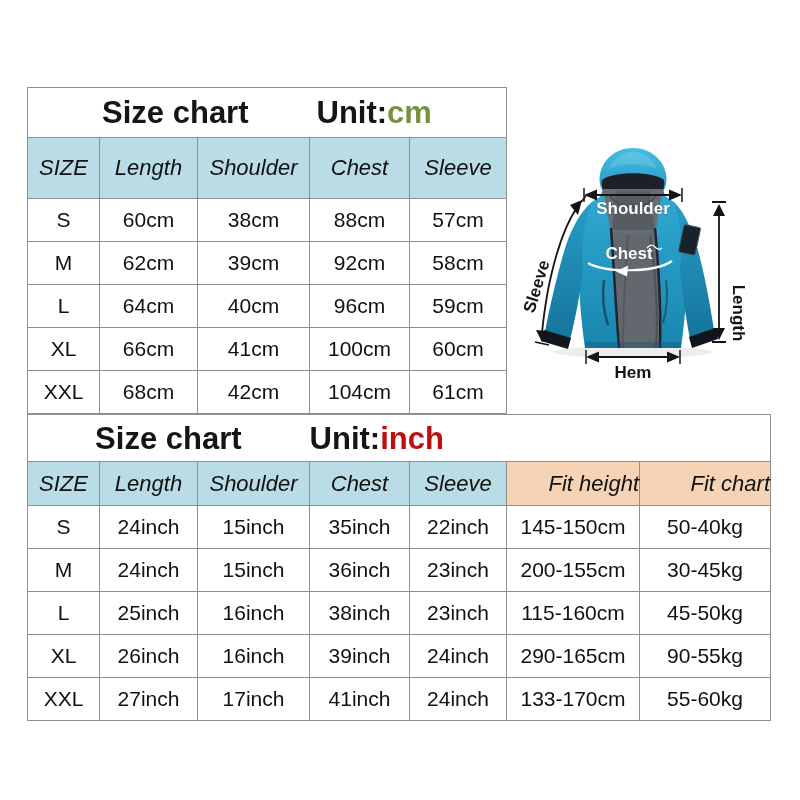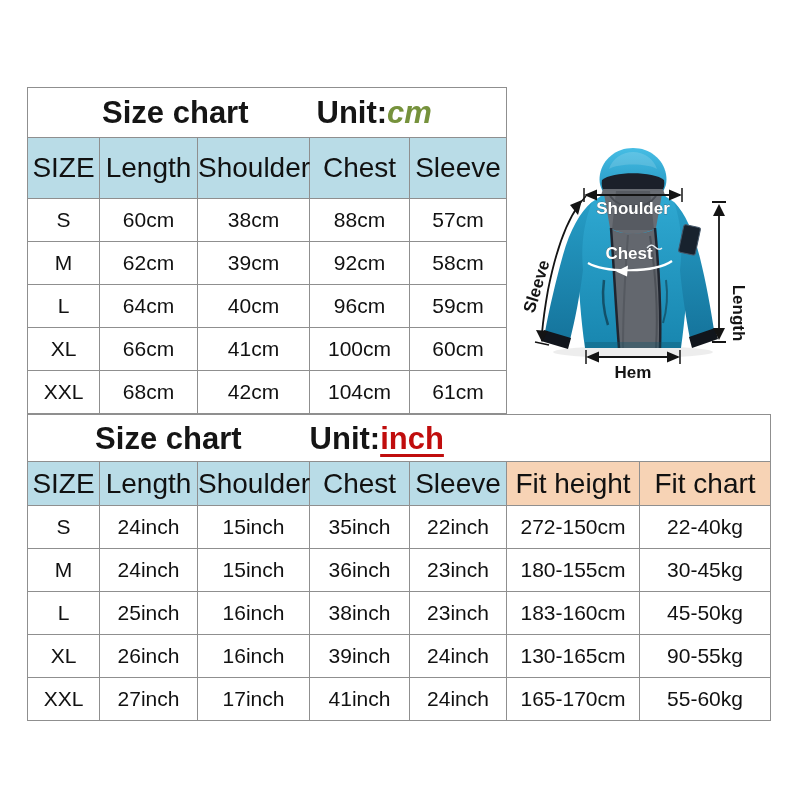--- a/index.html
+++ b/index.html
@@ -11,26 +11,26 @@
   table{border-collapse:collapse;position:absolute;table-layout:fixed;background:#fff;}
   td{border:1px solid #8f8f8f;text-align:center;vertical-align:middle;padding:0;}
   #cmTable{left:27px;top:87px;width:479px;}
   #inchTable{left:27px;top:414px;width:743px;}
   .title-cell{height:49px;background:#fff;}
   #inchTable .title-cell{height:46px;}
   .title-flex{display:flex;justify-content:center;align-items:center;gap:68px;
     font-size:31px;font-weight:bold;color:#151515;line-height:1;}
   .title-flex .unit-wrap{display:flex;align-items:flex-start;}
   #inchTable .title-flex{width:483px;}
-  .unit-cm{color:#76923c;font-style:italic;}
-  .unit-inch{color:#c00d0d;text-decoration:underline;text-decoration-thickness:3px;text-underline-offset:5px;}
-  .hdr td{background:#b9dce7;font-size:28px;font-weight:normal;}
+  .unit-cm{color:#76923c;}
+  .unit-inch{color:#c00d0d;text-decoration-thickness:3px;text-underline-offset:5px;}
+  .hdr td{background:#b9dce7;font-size:22px;font-weight:normal;font-style:italic;}
   #cmTable .hdr td{height:60px;}
   #inchTable .hdr td{height:43px;}
-  #inchTable .hdr td.peach{background:#f7d3b5;}
+  #inchTable .hdr td.peach{background:#f7d3b5;text-align:right;}
   .data td{font-size:21px;height:42px;font-weight:normal;background:#fff;}
   #jacketFig{position:absolute;left:500px;top:130px;width:300px;height:285px;}
   .svg-label{font-family:"Liberation Sans", sans-serif;font-weight:600;}
 </style>
 </head>
 <body>
 
 <table id="cmTable">
   <colgroup>
       <col style="width:72px">
@@ -220,53 +220,53 @@
     <td>Sleeve</td>
     <td class="peach">Fit height</td>
     <td class="peach">Fit chart</td>
   </tr>
   <tr class="data">
     <td>S</td>
     <td>24inch</td>
     <td>15inch</td>
     <td>35inch</td>
     <td>22inch</td>
-    <td>272-150cm</td>
-    <td>22-40kg</td>
+    <td>145-150cm</td>
+    <td>50-40kg</td>
   </tr>
   <tr class="data">
     <td>M</td>
     <td>24inch</td>
     <td>15inch</td>
     <td>36inch</td>
     <td>23inch</td>
-    <td>180-155cm</td>
+    <td>200-155cm</td>
     <td>30-45kg</td>
   </tr>
   <tr class="data">
     <td>L</td>
     <td>25inch</td>
     <td>16inch</td>
     <td>38inch</td>
     <td>23inch</td>
-    <td>183-160cm</td>
+    <td>115-160cm</td>
     <td>45-50kg</td>
   </tr>
   <tr class="data">
     <td>XL</td>
     <td>26inch</td>
     <td>16inch</td>
     <td>39inch</td>
     <td>24inch</td>
-    <td>130-165cm</td>
+    <td>290-165cm</td>
     <td>90-55kg</td>
   </tr>
   <tr class="data">
     <td>XXL</td>
     <td>27inch</td>
     <td>17inch</td>
     <td>41inch</td>
     <td>24inch</td>
-    <td>165-170cm</td>
+    <td>133-170cm</td>
     <td>55-60kg</td>
   </tr>
 </tbody>
   </table>
 
 </body></html>

